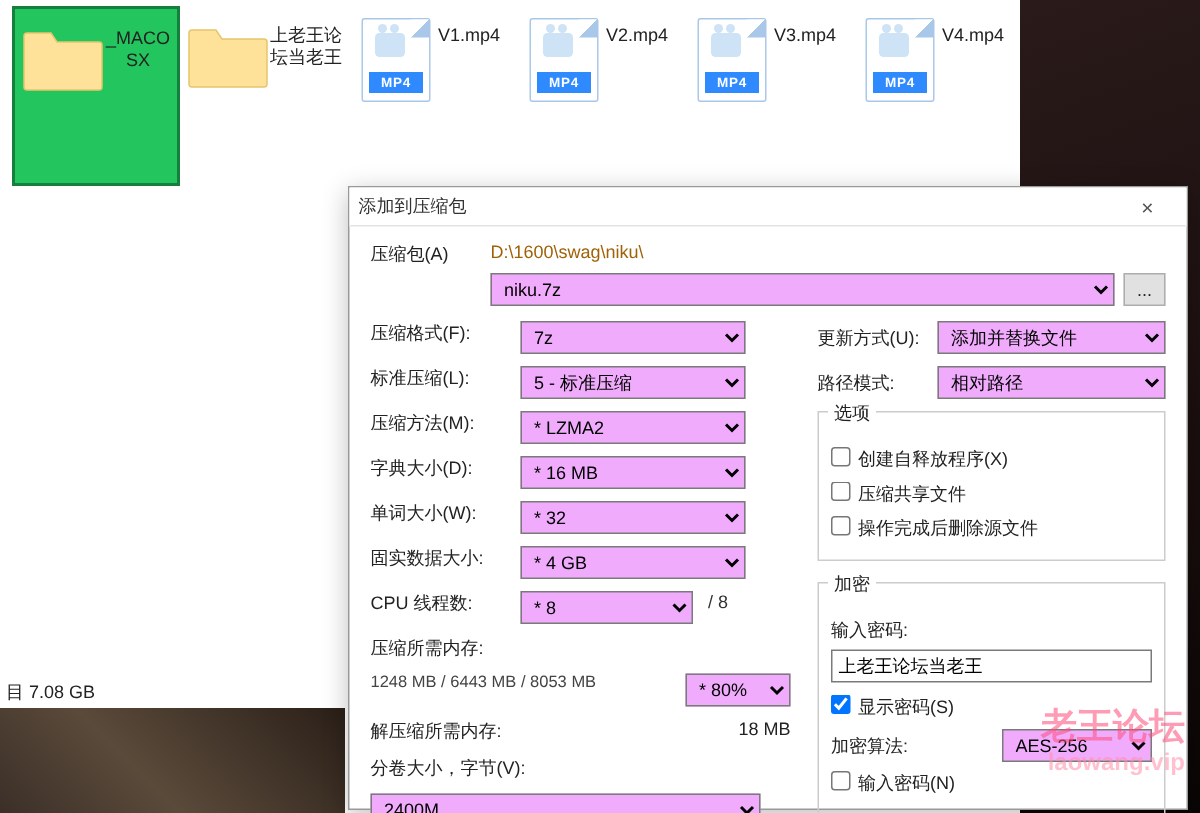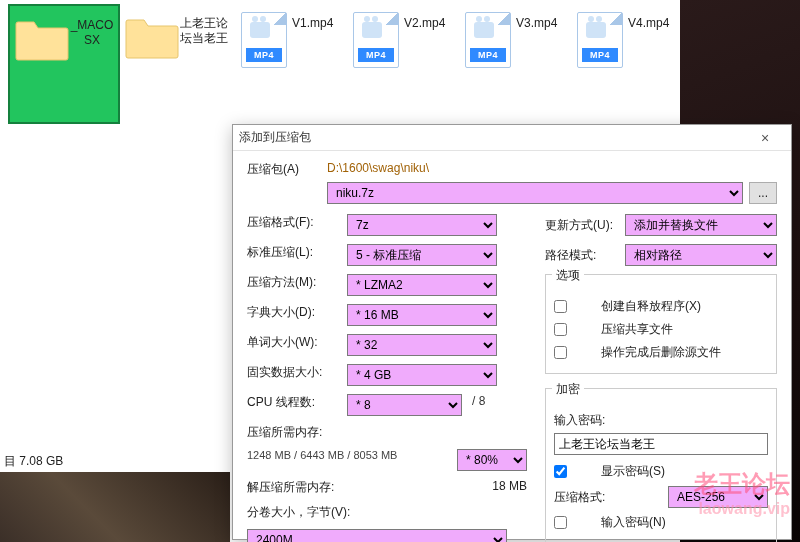--- a/index.html
+++ b/index.html
@@ -42,21 +42,21 @@
 .left .row .lcol { width: 100px; }
 .sel { height: 22px; border: 1px solid #7a7a7a; background: #f0abfc; font-size: 12px; padding: 0 4px; }
 .w150 { width: 150px; }
 .w100 { width: 115px; }
 .smalltext { font-size: 11px; color: #444; margin-left: 0; }
 .rrow { display: flex; align-items: center; margin-bottom: 8px; }
 .rrow .rlbl { width: 80px; }
 .rrow .sel { flex: 1; }
 .fieldset { border: 1px solid #ccc; padding: 8px 8px 6px 8px; margin-top: 6px; }
 .fieldset .legend { position: relative; top: -16px; left: -2px; background: #fff; padding: 0 4px; display: inline-block; color: #222; margin-bottom: -10px; }
-.chk { display: flex; align-items: center; margin-bottom: 6px; gap: 29px; }
+.chk { display: flex; align-items: flex-start; margin-bottom: 6px; }
 .chk input { margin-right: 5px; width: 13px; height: 13px; }
 .pw-lbl { margin-bottom: 4px; }
 .pw-input { width: 100%; height: 22px; border: 1px solid #7a7a7a; padding: 0 4px; font-size: 12px; margin-bottom: 8px; }
 .enc-row { display:flex; align-items:center; gap:6px; margin-bottom:6px; }
 .enc-row .sel { width: 100px; }
 .split-input { width: 260px; height: 22px; border:1px solid #7a7a7a; padding:0 4px; font-size:12px; }
 .slash8 { margin-left: 10px; color:#333; }
 .r-just { margin-left: auto; text-align: right; }
 </style>
 </head>
@@ -212,21 +212,21 @@
 
         <div class="fieldset" style="margin-top:14px">
           <span class="legend">加密</span>
           <div class="pw-lbl">输入密码:</div>
           <input class="pw-input" value="上老王论坛当老王" style="">
           <label class="chk">
               <input type="checkbox" checked="" style="">
               <span>显示密码(S)</span>
             </label>
           <div class="enc-row">
-              <span style="flex:1">压缩格式:</span>
+              <span style="flex:1">加密算法:</span>
               <select class="sel"><option>AES-256</option></select>
             </div>
           <label class="chk">
               <input type="checkbox" style="">
               <span>输入密码(N)</span>
             </label>
         </div>
       </div>
     </div>
   </div>

